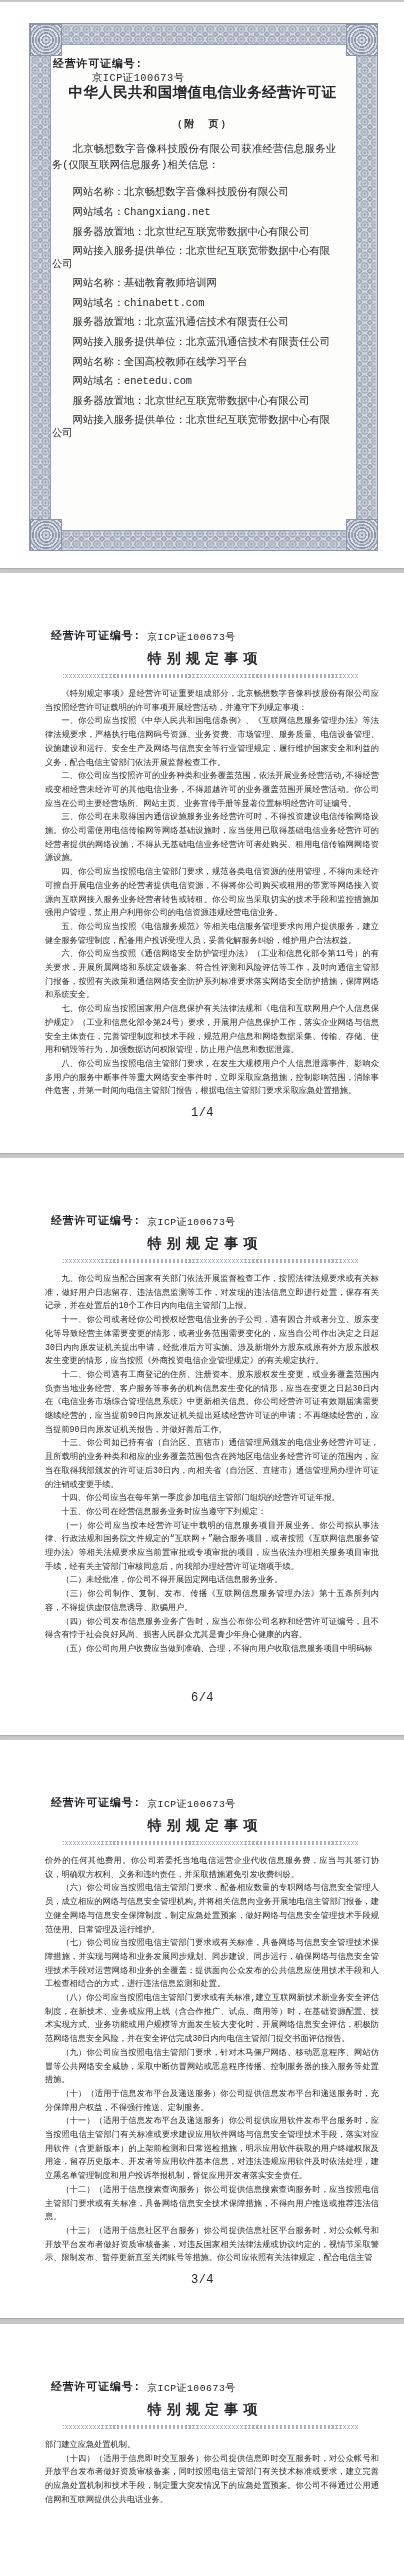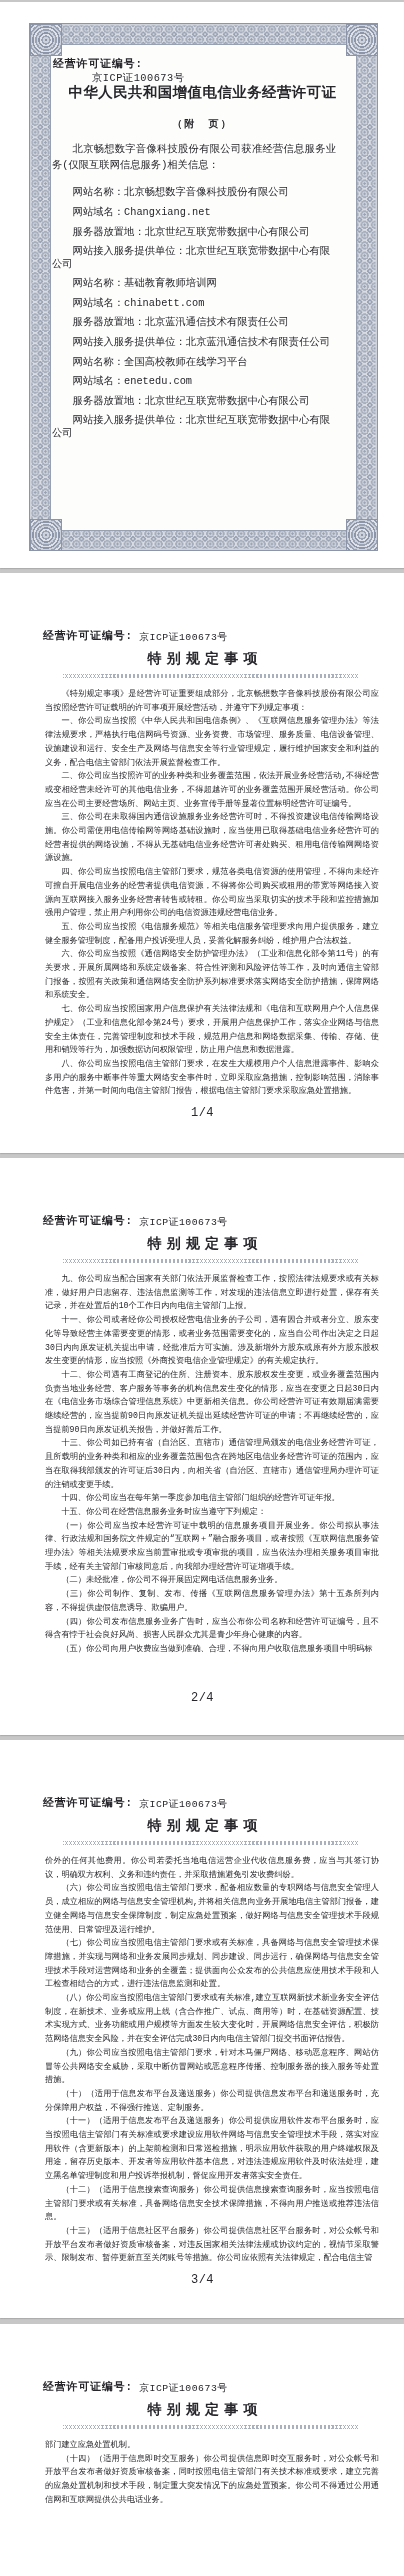--- a/index.html
+++ b/index.html
@@ -46,21 +46,21 @@
   .cert-number{position:absolute;left:92px;top:69px;font-size:10.3px;letter-spacing:0.5px;}
   .cert-title{position:absolute;left:0;top:81px;width:100%;margin:0;text-align:center;
     font-size:14.4px;font-weight:700;letter-spacing:0.5px;}
   .cert-subtitle{position:absolute;left:0;top:87px;width:100%;text-align:center;
     font-size:10px;font-weight:700;letter-spacing:2.1px;margin-top:28px;}
   .cert-body{position:absolute;left:52px;top:139px;width:284px;font-size:10.3px;}
   .cert-intro{margin:0 0 13.4px 0;line-height:16px;text-indent:2em;text-align:justify;}
   .cert-item{margin:7.2px 0 0 0;line-height:12.4px;text-indent:2em;text-align:left;}
 
   
-  .prov-header{position:absolute;left:43px;top:56px;white-space:nowrap;}
+  .prov-header{position:absolute;left:51px;top:56px;white-space:nowrap;}
   .prov-header .lbl{font-size:10.8px;font-weight:600;letter-spacing:1px;}
   .prov-header .num{font-size:9.8px;margin-left:6.2px;position:relative;top:1px;letter-spacing:0.5px;}
   .prov-title{position:absolute;left:0;top:77px;width:100%;margin:0;text-align:center;
     font-size:14px;font-weight:700;letter-spacing:5.2px;text-indent:5.2px;}
   .prov-wave{
     position:absolute;left:63px;top:101px;width:295px;height:3.6px;opacity:.75;
     background:
       repeating-linear-gradient(115deg,#8f97a6 0 1px,transparent 1px 3.6px),
       repeating-linear-gradient(65deg,#8f97a6 0 1px,transparent 1px 3.6px);
   }
@@ -139,21 +139,21 @@
       <p class="para">十二、你公司遇有工商登记的住所、注册资本、股东股权发生变更，或业务覆盖范围内负责当地业务经营、客户服务等事务的机构信息发生变化的情形，应当在变更之日起30日内在《电信业务市场综合管理信息系统》中更新相关信息。你公司经营许可证有效期届满需要继续经营的，应当提前90日向原发证机关提出延续经营许可证的申请；不再继续经营的，应当提前90日向原发证机关报告，并做好善后工作。</p>
       <p class="para">十三、你公司如已持有省（自治区、直辖市）通信管理局颁发的电信业务经营许可证，且所载明的业务种类和相应的业务覆盖范围包含在跨地区电信业务经营许可证的范围内，应当在取得我部颁发的许可证后30日内，向相关省（自治区、直辖市）通信管理局办理许可证的注销或变更手续。</p>
       <p class="para">十四、你公司应当在每年第一季度参加电信主管部门组织的经营许可证年报。</p>
       <p class="para">十五、你公司在经营信息服务业务时应当遵守下列规定：</p>
       <p class="para">（一）你公司应当按本经营许可证中载明的信息服务项目开展业务。你公司拟从事法律、行政法规和国务院文件规定的“互联网＋”融合服务项目，或者按照《互联网信息服务管理办法》等相关法规要求应当前置审批或专项审批的项目，应当依法办理相关服务项目审批手续，经有关主管部门审核同意后，向我部办理经营许可证增项手续。</p>
       <p class="para">（二）未经批准，你公司不得开展固定网电话信息服务业务。</p>
       <p class="para">（三）你公司制作、复制、发布、传播《互联网信息服务管理办法》第十五条所列内容，不得提供虚假信息诱导、欺骗用户。</p>
       <p class="para">（四）你公司发布信息服务业务广告时，应当公布你公司名称和经营许可证编号，且不得含有悖于社会良好风尚、损害人民群众尤其是青少年身心健康的内容。</p>
       <p class="para">（五）你公司向用户收费应当做到准确、合理，不得向用户收取信息服务项目中明码标</p>
     </div>
-  <div class="page-no">2/4</div>
+  <div class="page-no">6/4</div>
 </section>
 
 <section class="page page4">
   <div class="prov-header">
     <span class="lbl">经营许可证编号:</span><span class="num">京ICP证100673号</span>
   </div>
   <h2 class="prov-title">特别规定事项</h2>
   <div class="prov-wave"></div>
   <div class="prov-body">
 

